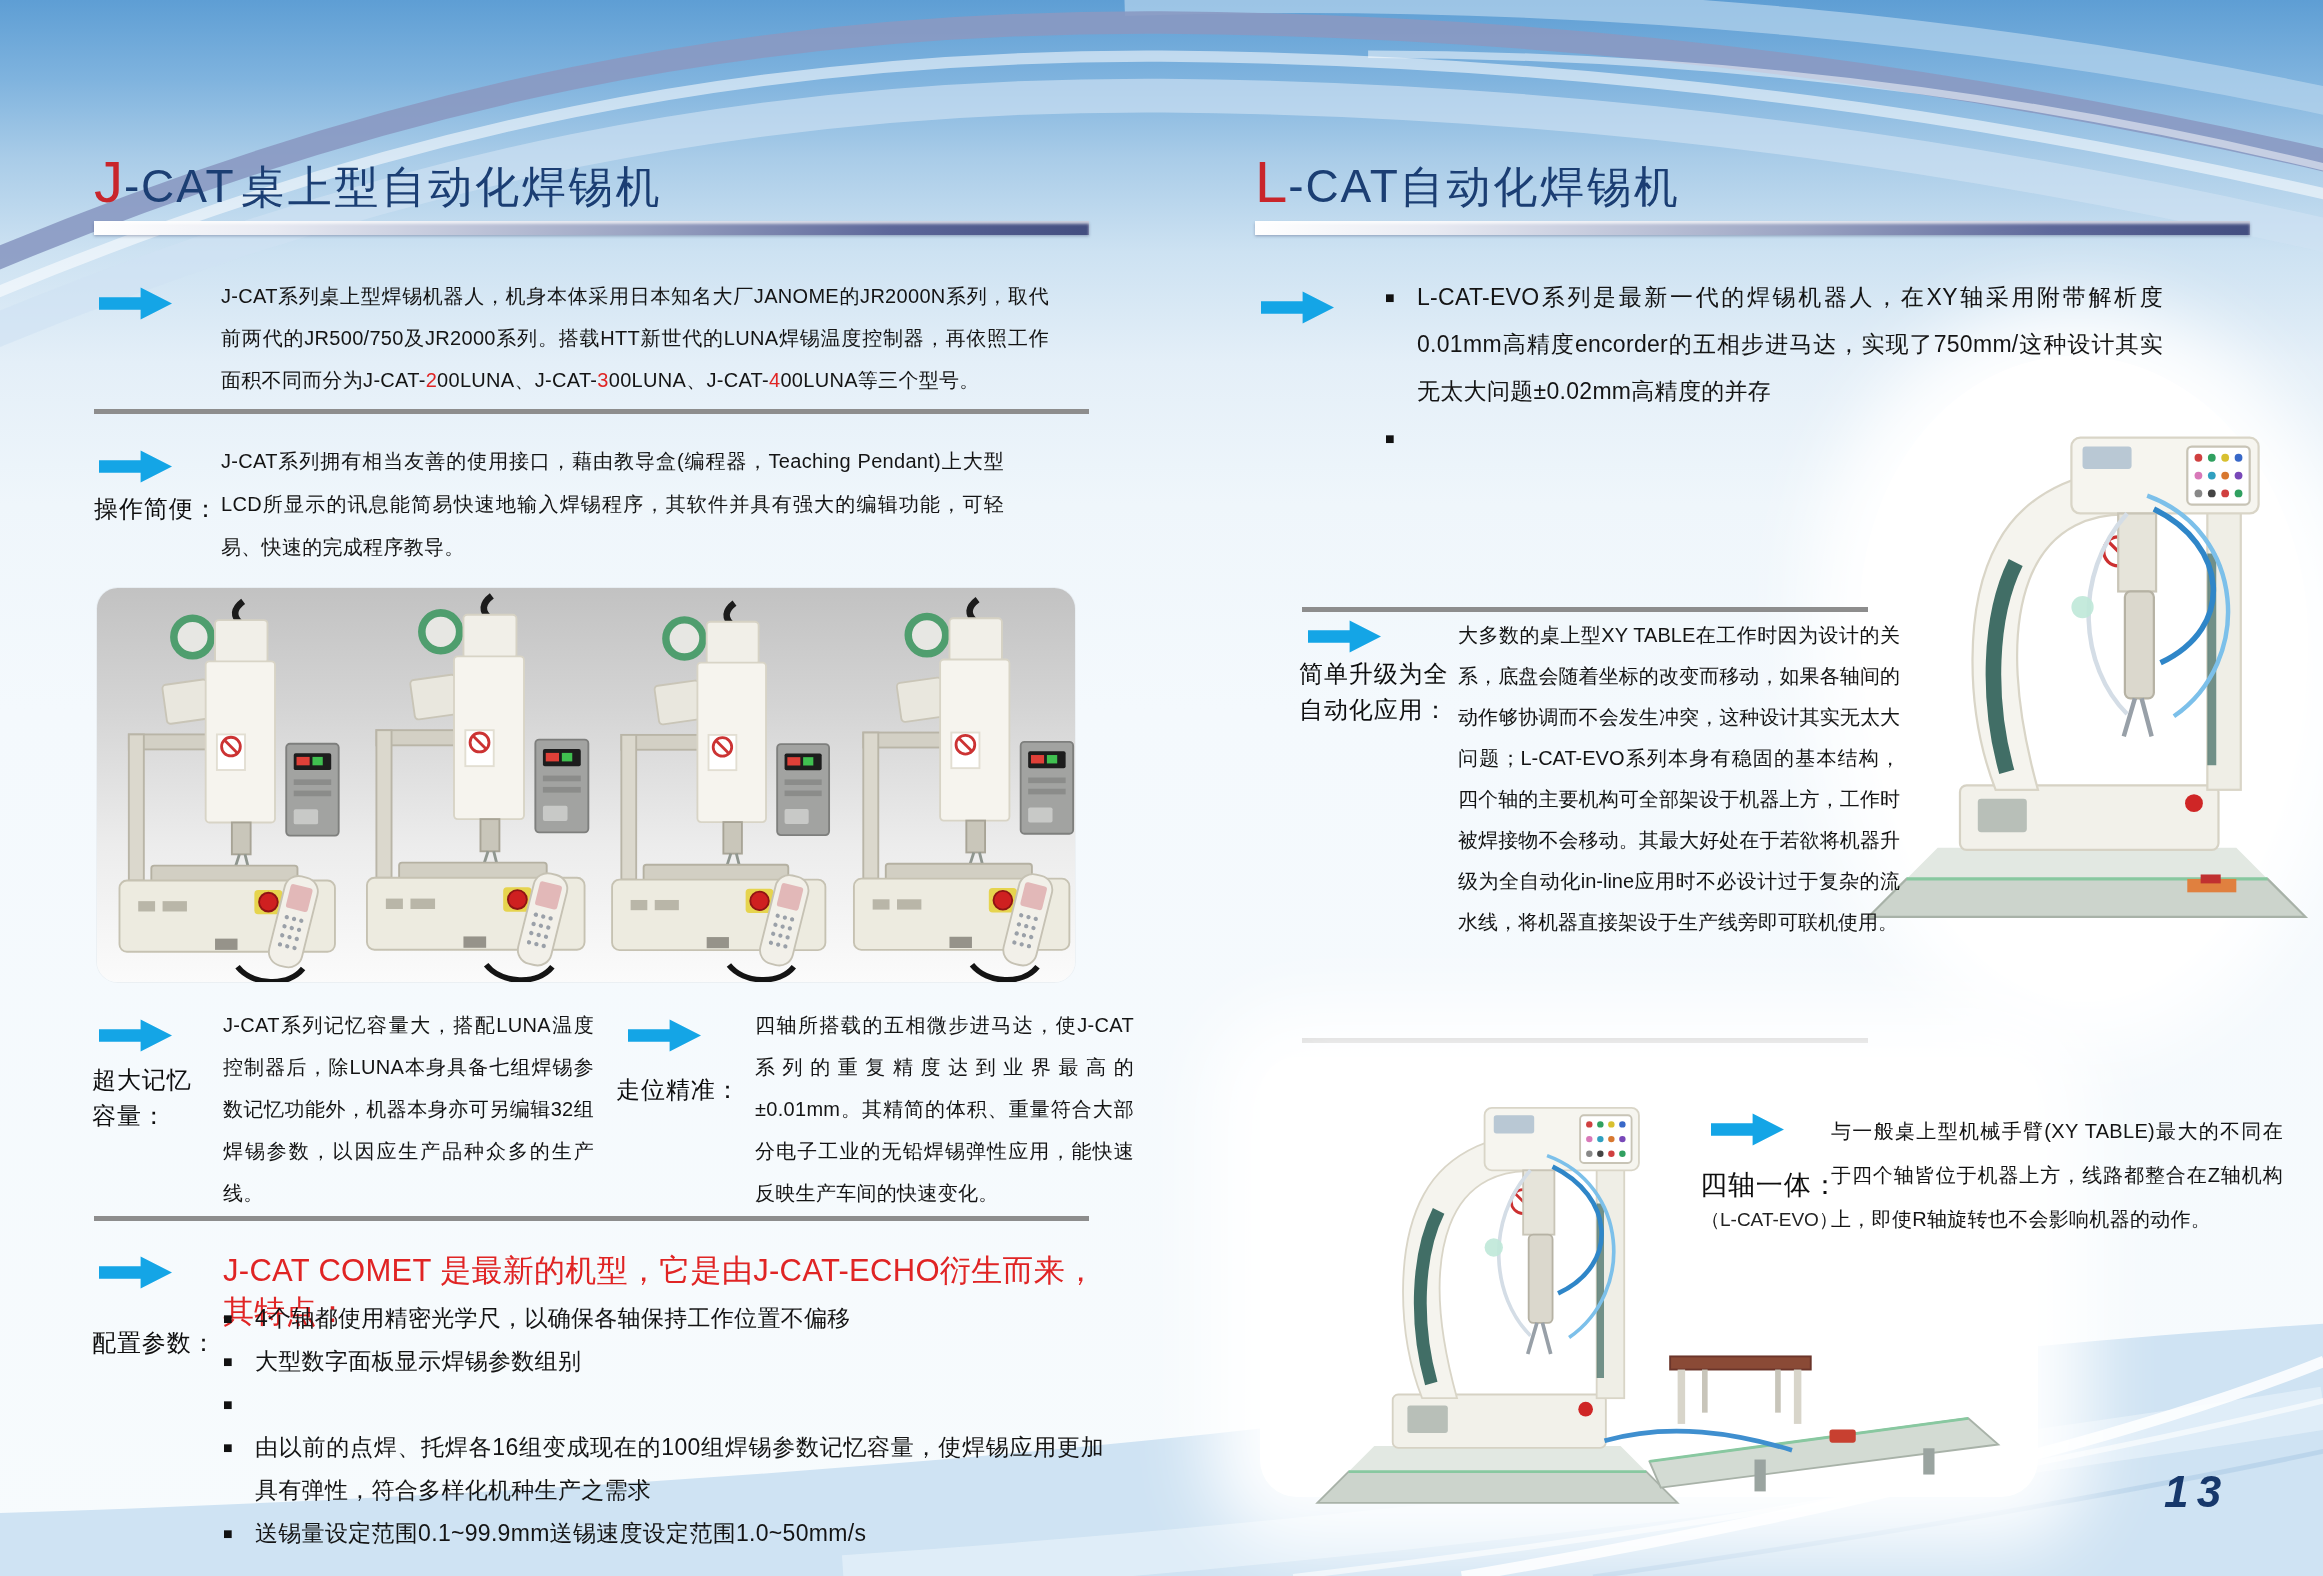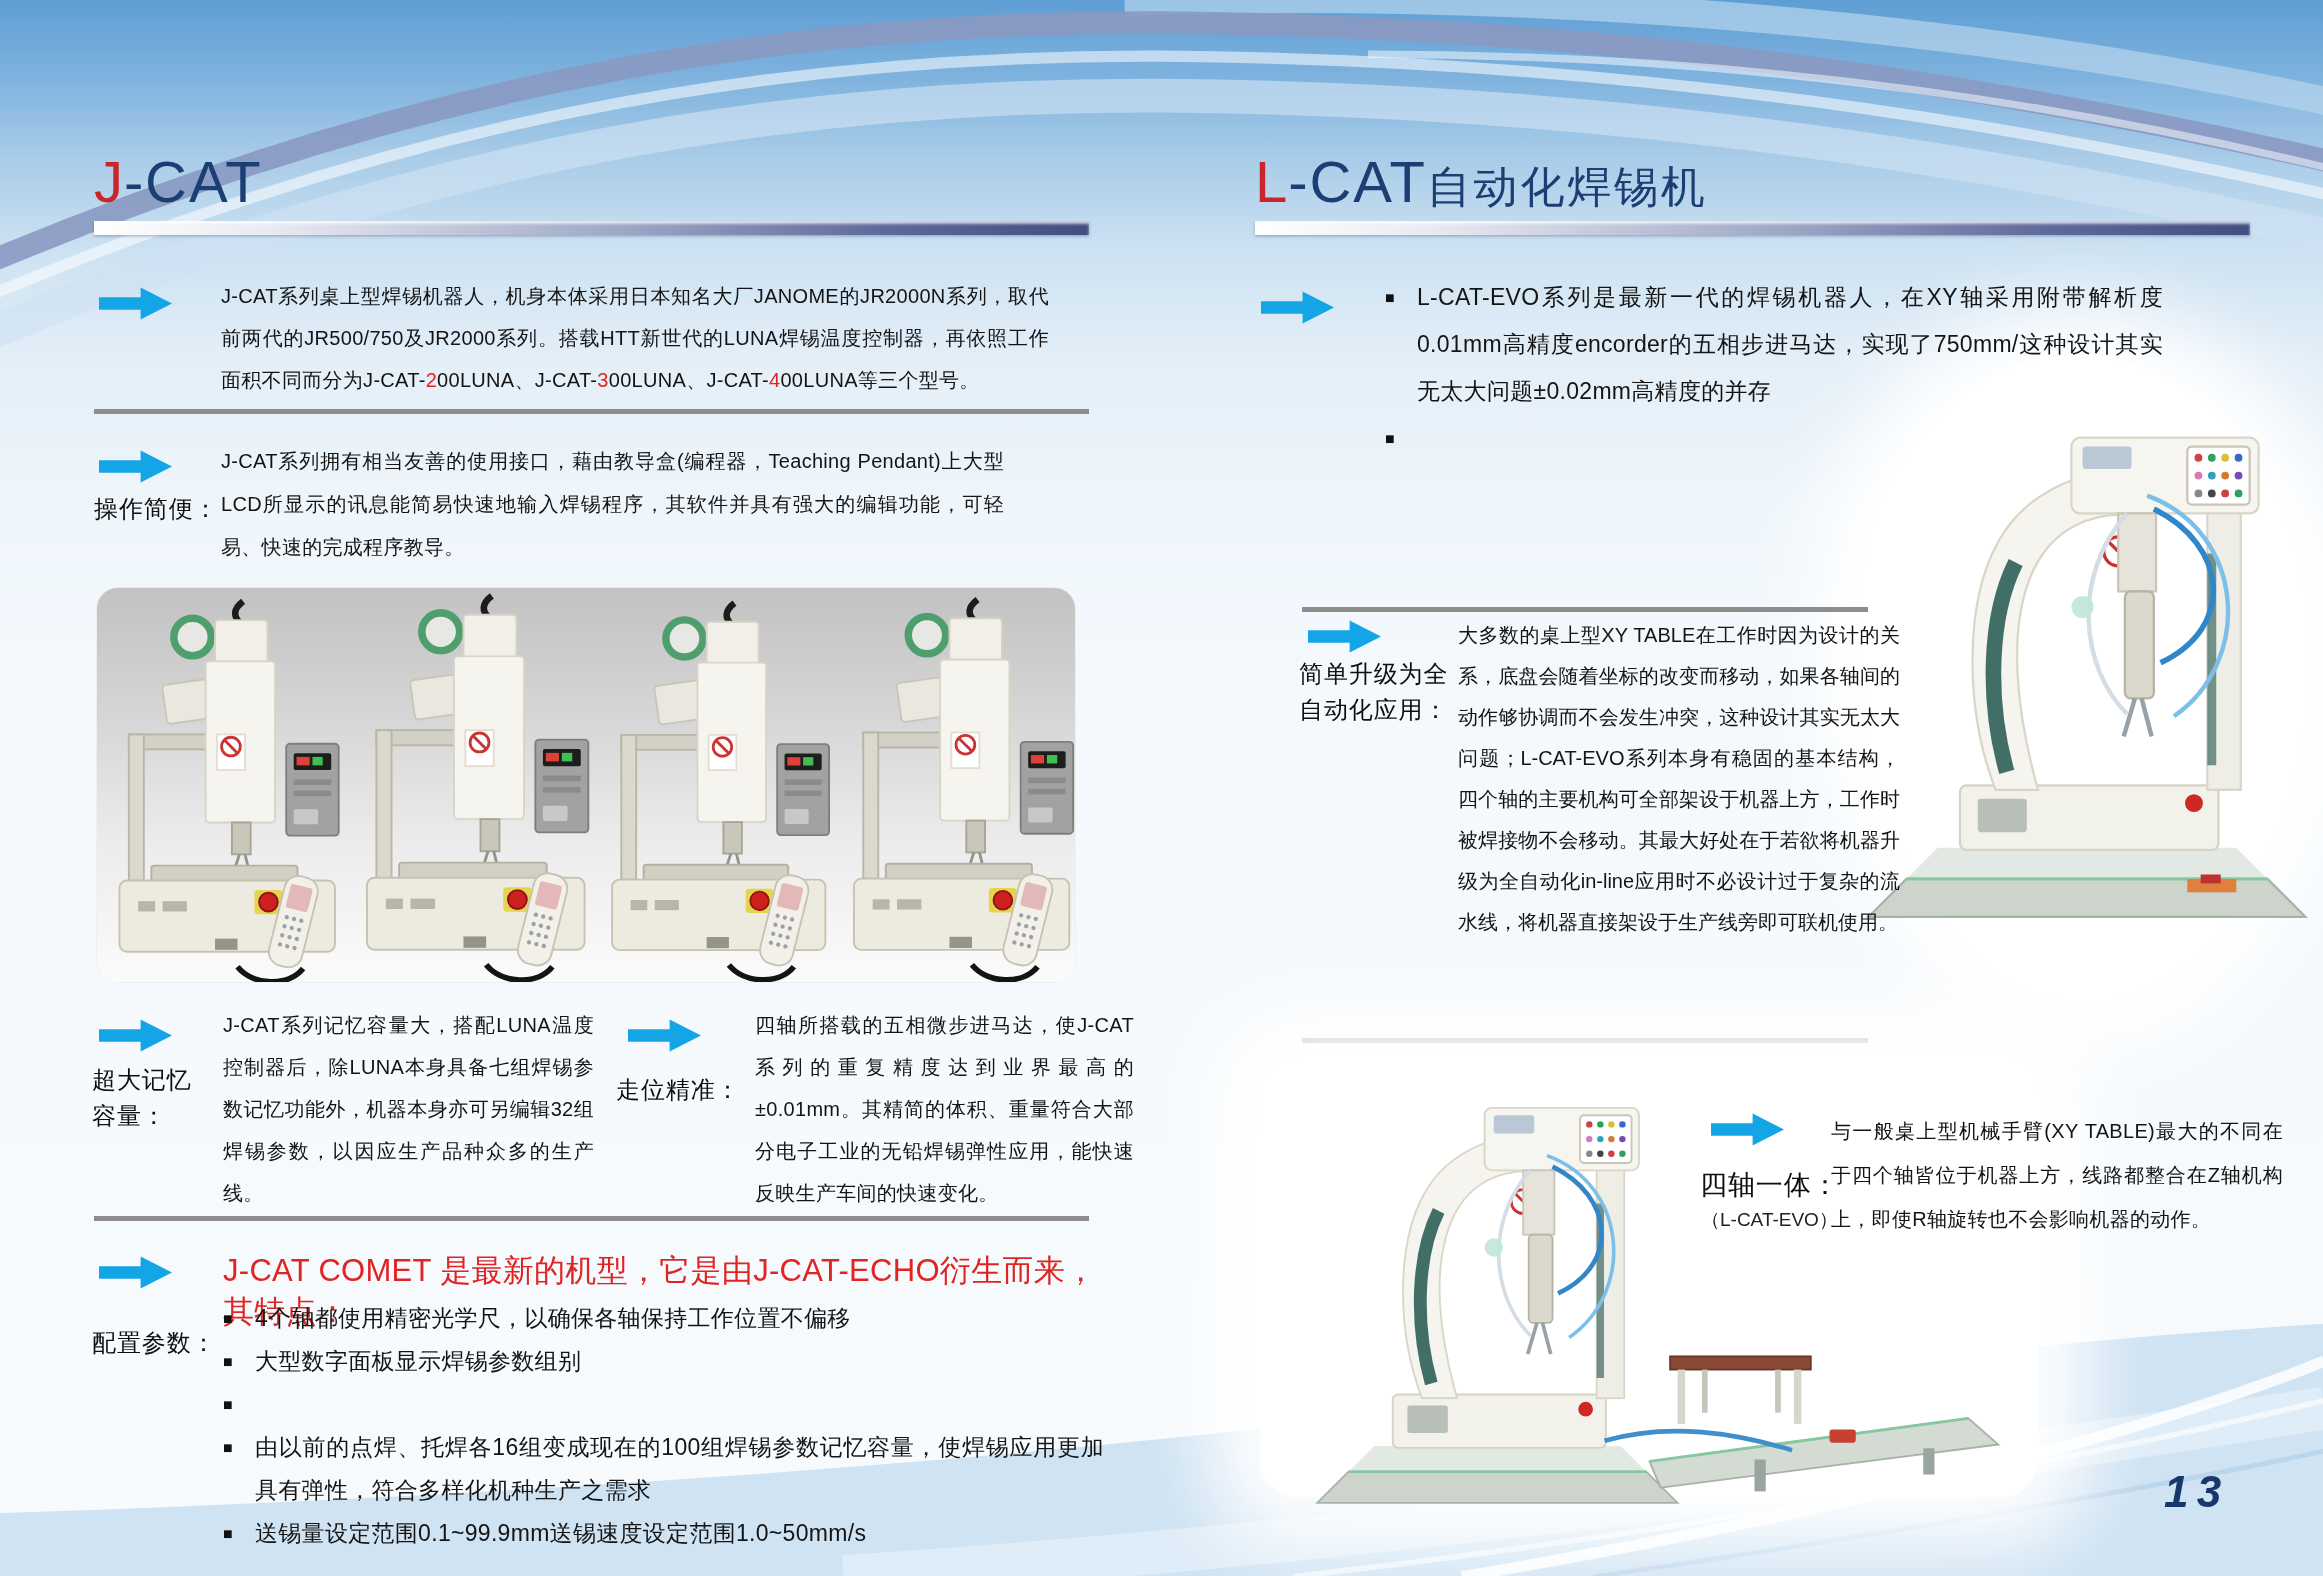--- a/index.html
+++ b/index.html
@@ -8,21 +8,21 @@
     font-family:"Liberation Sans","DejaVu Sans",sans-serif;color:#161616;
     background:linear-gradient(180deg,#5e9ed4 0%,#7fb3de 5%,#a9cce8 10%,#cde2f2 16%,
                #e4eff8 23%,#eff6fb 32%,#f4f9fd 45%,#f7fbfd 100%);
   }
   svg.layer{position:absolute;left:0;}
   .header-swoosh{top:0;}
   .footer-swoosh{bottom:0;}
 
   .page-title{position:absolute;display:flex;align-items:baseline;white-space:nowrap;}
   .t-accent{color:#c9252b;font-size:58px;letter-spacing:0.9px;}
-  .t-latin{color:#1b3e73;font-size:58px;letter-spacing:1.9px;}
+  .t-latin{color:#1b3e73;font-size:46px;letter-spacing:1.9px;}
   .t-cjk{color:#1b3e73;font-size:44px;letter-spacing:2.8px;margin-left:5.6px;}
 
   .title-bar{position:absolute;height:14px;
     background:linear-gradient(90deg,#ffffff 0%,#e8eaf2 18%,#9aa3c2 55%,#5d679a 80%,#434e80 100%);
     box-shadow:inset 0 2.8px 2.8px rgba(255,255,255,.75), 0 1.9px 2.8px rgba(40,50,90,.35);}
 
   .arrow{position:absolute;width:73px;height:37px;background:#14a5e6;
     clip-path:polygon(0 33%,57% 33%,57% 7%,100% 50%,57% 93%,57% 67%,0 67%);}
 
   .divider{position:absolute;height:4.7px;background:#8d8d8d;}
@@ -161,20 +161,21 @@
         <path d="M264,108 C352,140 360,256 288,306" stroke="#7cc0ea" stroke-width="4" fill="none"></path>
         <path d="M246,124 C196,180 204,262 246,304" stroke="#d4dde6" stroke-width="4" fill="none"></path>
         <circle cx="206" cy="208" r="10" fill="#bfe8d8" opacity="0.9"></circle>
       </g>
     </defs>
   </svg>
 
   <div class="page-title" style="left:94px;top:148px;">
     <span class="t-accent">J</span>
       <span class="t-latin">-CAT</span>
+      <span class="t-cjk"> 桌上型自动化焊锡机</span>
   </div>
   <div class="title-bar" style="left:94px;top:221px;width:995px;"></div>
 
   <div class="arrow" style="left:99px;top:285px;"></div>
   <p class="body" style="left:221px;top:275px;width:828px;">
     <span>J-CAT系列桌上型焊锡机器人，机身本体采用日本知名大厂JANOME的JR2000N系列，取代前两代的JR500/750及JR2000系列。搭载HTT新世代的LUNA焊锡温度控制器，再依照工作面积不同而分为J-CAT-</span><span class="red">2</span><span>00LUNA、J-CAT-</span><span class="red">3</span><span>00LUNA、J-CAT-</span><span class="red">4</span><span>00LUNA等三个型号。</span>
   </p>
 
   <div class="divider" style="left:94px;top:409px;width:995px;"></div>
 

